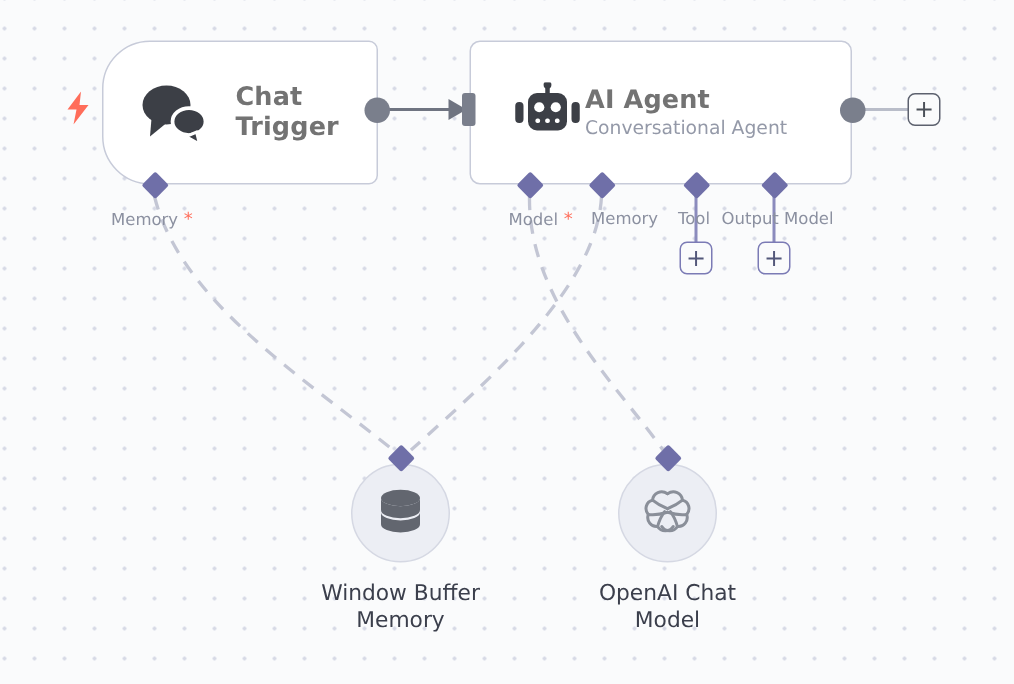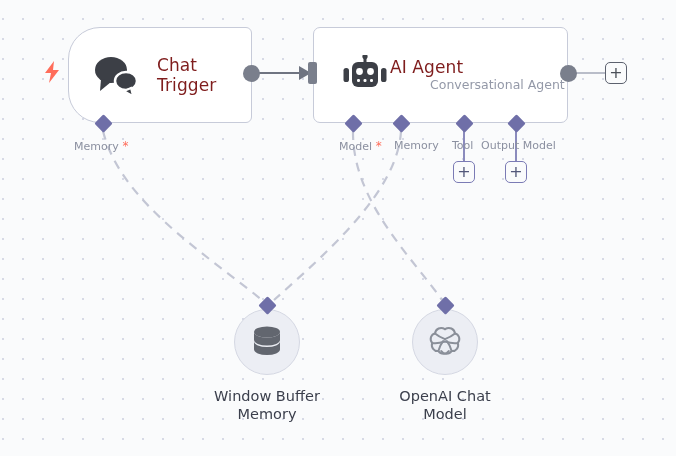--- a/index.html
+++ b/index.html
@@ -58,35 +58,34 @@
 
   .node-text {
     display: flex;
     flex-direction: column;
     justify-content: center;
     line-height: 1.18;
   }
 
   .node-title {
     font-size: 17px;
-    font-weight: 400;
-    color: #7f1d1d;
+    font-weight: 700;
+    color: #737373;
     letter-spacing: 0.1px;
   }
 
   .node-title.two-line {
     white-space: pre-line;
   }
 
   .node-subtitle {
     font-size: 12.5px;
     font-weight: 400;
     color: #9499a8;
     margin-top: 1px;
-    margin-left: 40px;
   }
 
   
   .bolt {
     position: absolute;
     width: 16px;
     height: 22px;
   }
 
   

